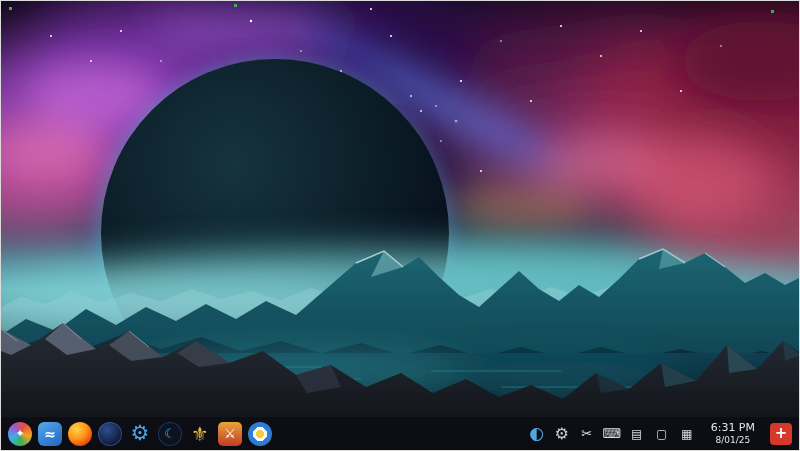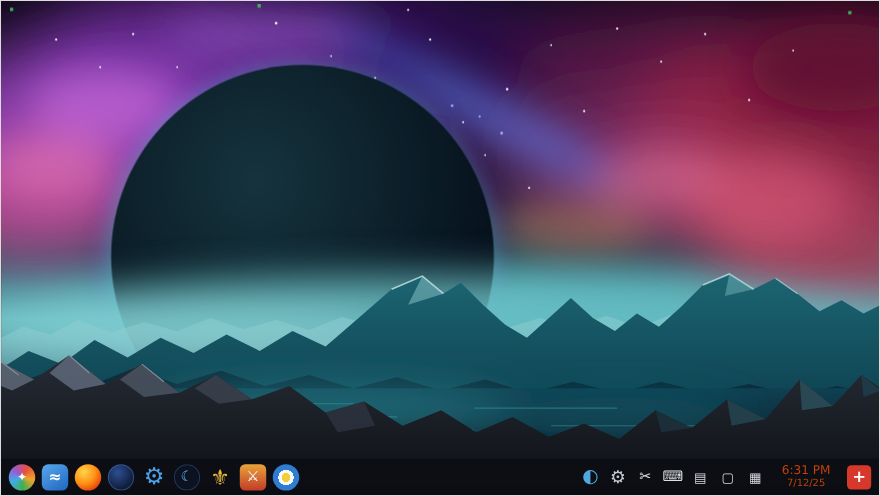--- a/index.html
+++ b/index.html
@@ -20,21 +20,21 @@
     width:24px;height:24px;display:flex;align-items:center;justify-content:center;
     line-height:1;cursor:pointer;flex:0 0 auto;
   }
   .tray{display:flex;align-items:center;gap:7px;margin-left:auto;}
   .tray-icon{
     width:18px;height:18px;display:flex;align-items:center;justify-content:center;
     line-height:1;cursor:pointer;flex:0 0 auto;
   }
   .clock{
     display:flex;flex-direction:column;align-items:center;justify-content:center;
-    line-height:1.15;color:#c2410c;margin:0 7px;cursor:pointer;flex:0 0 auto;
+    line-height:1.15;color:#e5e5e5;margin:0 7px;cursor:pointer;flex:0 0 auto;
   }
   .clock .t{font-size:11px;}
   .clock .d{font-size:9px;}
   .corner-icon{
     width:22px;height:22px;border-radius:4px;color:#fff;cursor:pointer;
     display:flex;align-items:center;justify-content:center;
     font-weight:bold;font-size:15px;line-height:1;flex:0 0 auto;
   }
   .spacer{flex:1;}
 </style>
@@ -254,18 +254,18 @@
         </div>
         <div class="tray-icon" style="color:#d4d8de;font-size:12px">
           <span>▢</span>
         </div>
         <div class="tray-icon" style="color:#d4d8de;font-size:12px">
           <span>▦</span>
         </div>
       </div>
     <div class="clock">
       <span class="t">6:31 PM</span>
-      <span class="d">7/12/25</span>
+      <span class="d">8/01/25</span>
     </div>
     <div class="corner-icon" style="background:#d6392c">+</div>
   </div>
 
 </div>
 
 </body></html>

